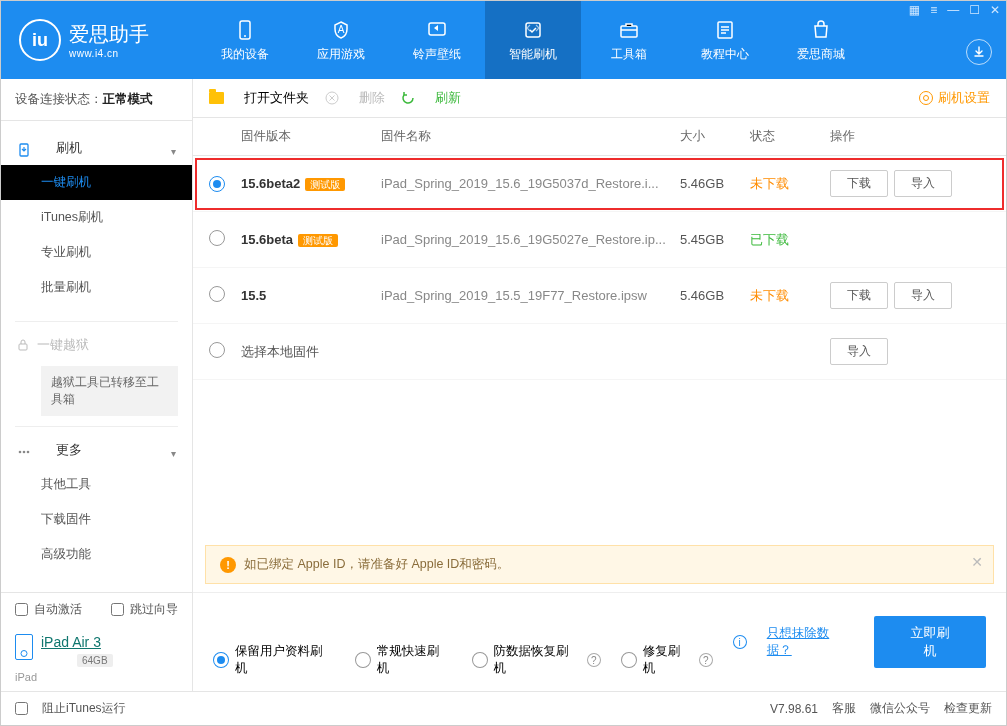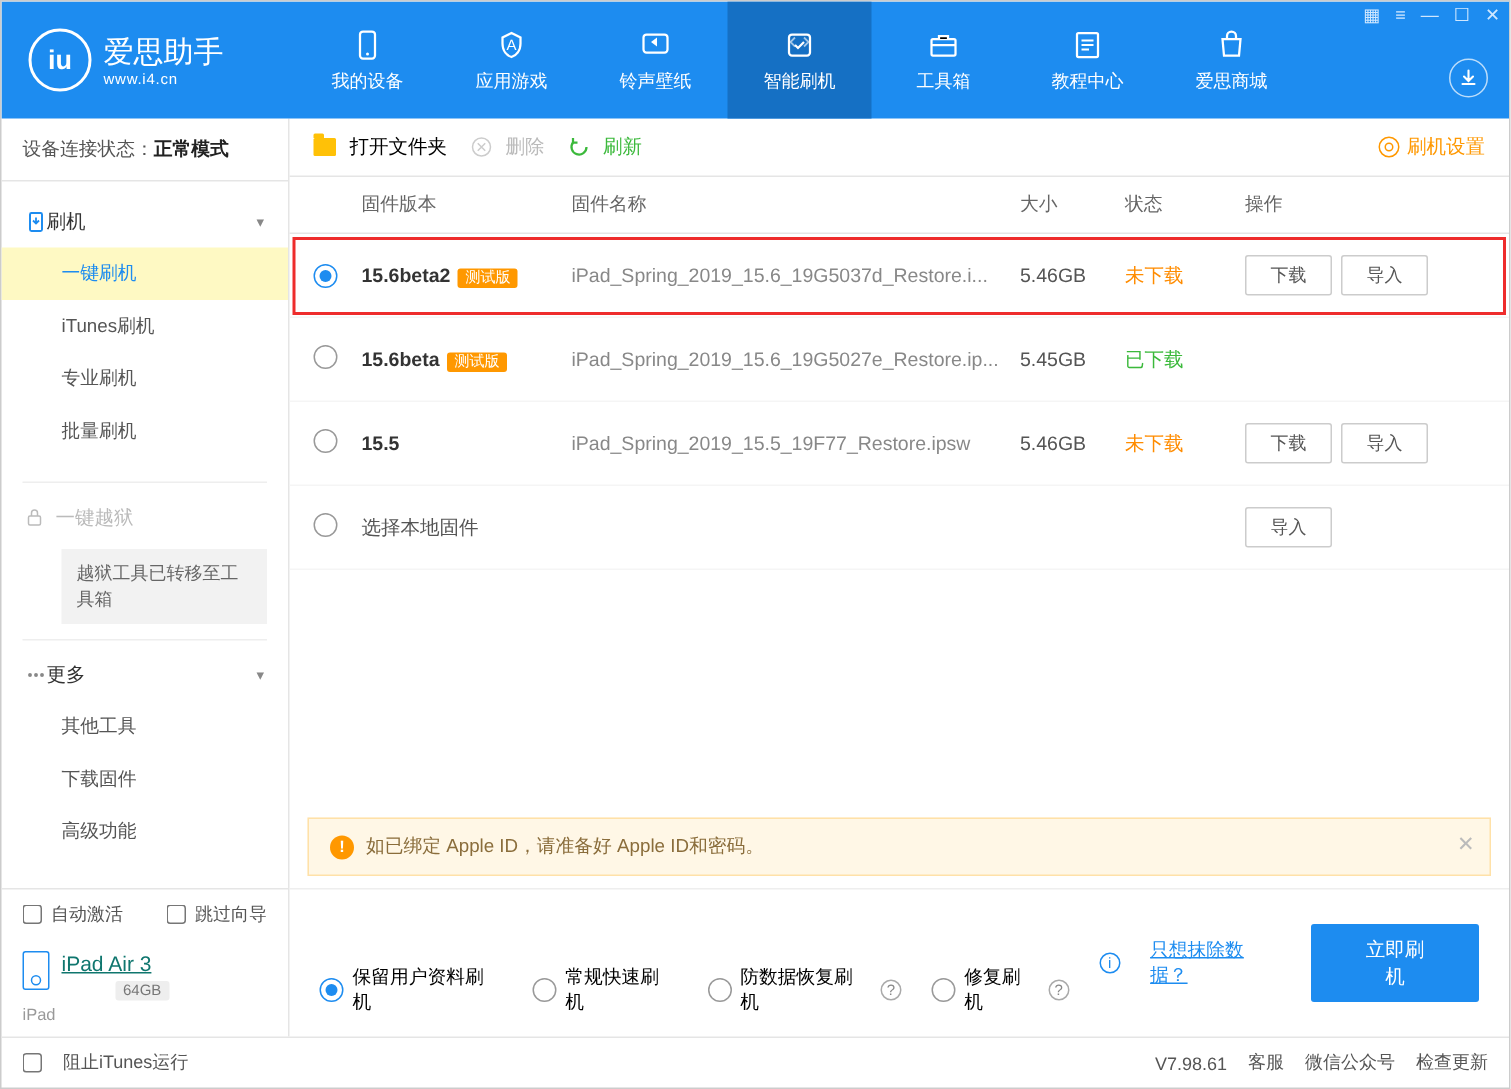--- a/index.html
+++ b/index.html
@@ -20,43 +20,43 @@
 .win-ctrl { position: absolute; right: 6px; top: 2px; display: flex; gap: 10px; }
 .win-ctrl span { font-size: 12px; cursor: pointer; color: #cfe7ff; }
 .dl-badge { position: absolute; right: 14px; top: 38px; width: 26px; height: 26px; border: 1.5px solid rgba(255,255,255,0.7); border-radius: 50%; display:flex; align-items:center; justify-content:center; cursor:pointer;}
 
 
 .main { flex: 1; display: flex; min-height: 0; }
 .sidebar { width: 192px; border-right: 1px solid #e5e5e5; display: flex; flex-direction: column; }
 .status-bar { padding: 12px 14px; border-bottom: 1px solid #e5e5e5; font-size: 12.5px; color: #555; }
 .status-bar .mode { color: #222; font-weight: 600; }
 .sb-group { padding: 10px 0; }
-.sb-head { display: flex; align-items: center; gap: 0; padding: 8px 16px; font-size: 13px; color: #333; }
+.sb-head { display: flex; align-items: flex-end; gap: 25px; padding: 8px 16px; font-size: 13px; color: #333; }
 .sb-head .chev { font-size: 10px; color:#888; margin-left:auto;}
 .sb-sub { padding: 9px 16px 9px 40px; font-size: 12.5px; color: #555; cursor: pointer; }
-.sb-sub.active { background: #fef9c3; color: #1D8CF0; }
+.sb-sub.active { background: #000000; color: #1D8CF0; }
 .sb-divider { border-top: 1px solid #eee; margin: 6px 14px; }
 .sb-lock { color: #bbb; display:flex; align-items:center; gap:8px; padding:8px 16px; font-size:13px;}
 .sb-note { background: #f2f2f2; margin: 4px 14px 4px 40px; padding: 8px 10px; font-size: 12px; color: #666; line-height: 1.4; }
 
 
 .sidebar-bottom { margin-top: auto; border-top: 1px solid #e5e5e5; }
 .check-row { display: flex; align-items: center; gap: 6px; padding: 8px 14px; font-size: 12px; color: #555; }
 .check-row .sep { flex:1;}
 .device-info { padding: 8px 14px; }
 .device-name { color: #0f766e; font-size: 14px; font-weight: 500; text-decoration: underline; }
 .device-cap { display:inline-block; background:#eee; color:#777; font-size:10px; padding:1px 5px; border-radius:2px; margin-top:4px;margin-left:36px;}
 .device-type { font-size: 11px; color: #999; margin-top:3px; }
 .dev-icon { float: left; width:18px; height:26px; border:1.5px solid #1D8CF0; border-radius:2px; margin-right:8px; position:relative;}
 .dev-icon::after{content:""; position:absolute; bottom:2px; left:50%; transform:translateX(-50%); width:5px; height:5px; border:1px solid #1D8CF0; border-radius:50%;}
 
 
 .content { flex: 1; display: flex; flex-direction: column; min-width: 0; }
 .toolbar { display: flex; align-items: center; gap: 16px; padding: 10px 16px; border-bottom: 1px solid #e5e5e5; font-size: 13px; }
-.tb-btn { display: flex; align-items: center; gap: 9px; cursor: pointer; }
+.tb-btn { display: flex; align-items: center; gap: 20px; cursor: pointer; }
 .tb-folder { width:15px; height:12px; background:#FFC107; border-radius:1px; display:inline-block; position:relative;}
 .tb-folder::before{content:"";position:absolute; top:-3px; left:0; width:7px; height:3px; background:#FFC107; border-radius:1px 1px 0 0;}
 .tb-del { color: #bbb; }
 .tb-refresh { color: #3BB93B; }
 .tb-settings { margin-left: auto; color: #FF9800; display:flex; align-items:center; gap:5px; cursor:pointer;}
 .gear { width:14px; height:14px; border:1.5px solid #FF9800; border-radius:50%; position:relative;}
 .gear::before{content:"";position:absolute;inset:3px;border:1.5px solid #FF9800;border-radius:50%;}
 
 
 .table-head { display: flex; padding: 10px 16px; border-bottom: 1px solid #e5e5e5; font-size: 12.5px; color: #666; }

